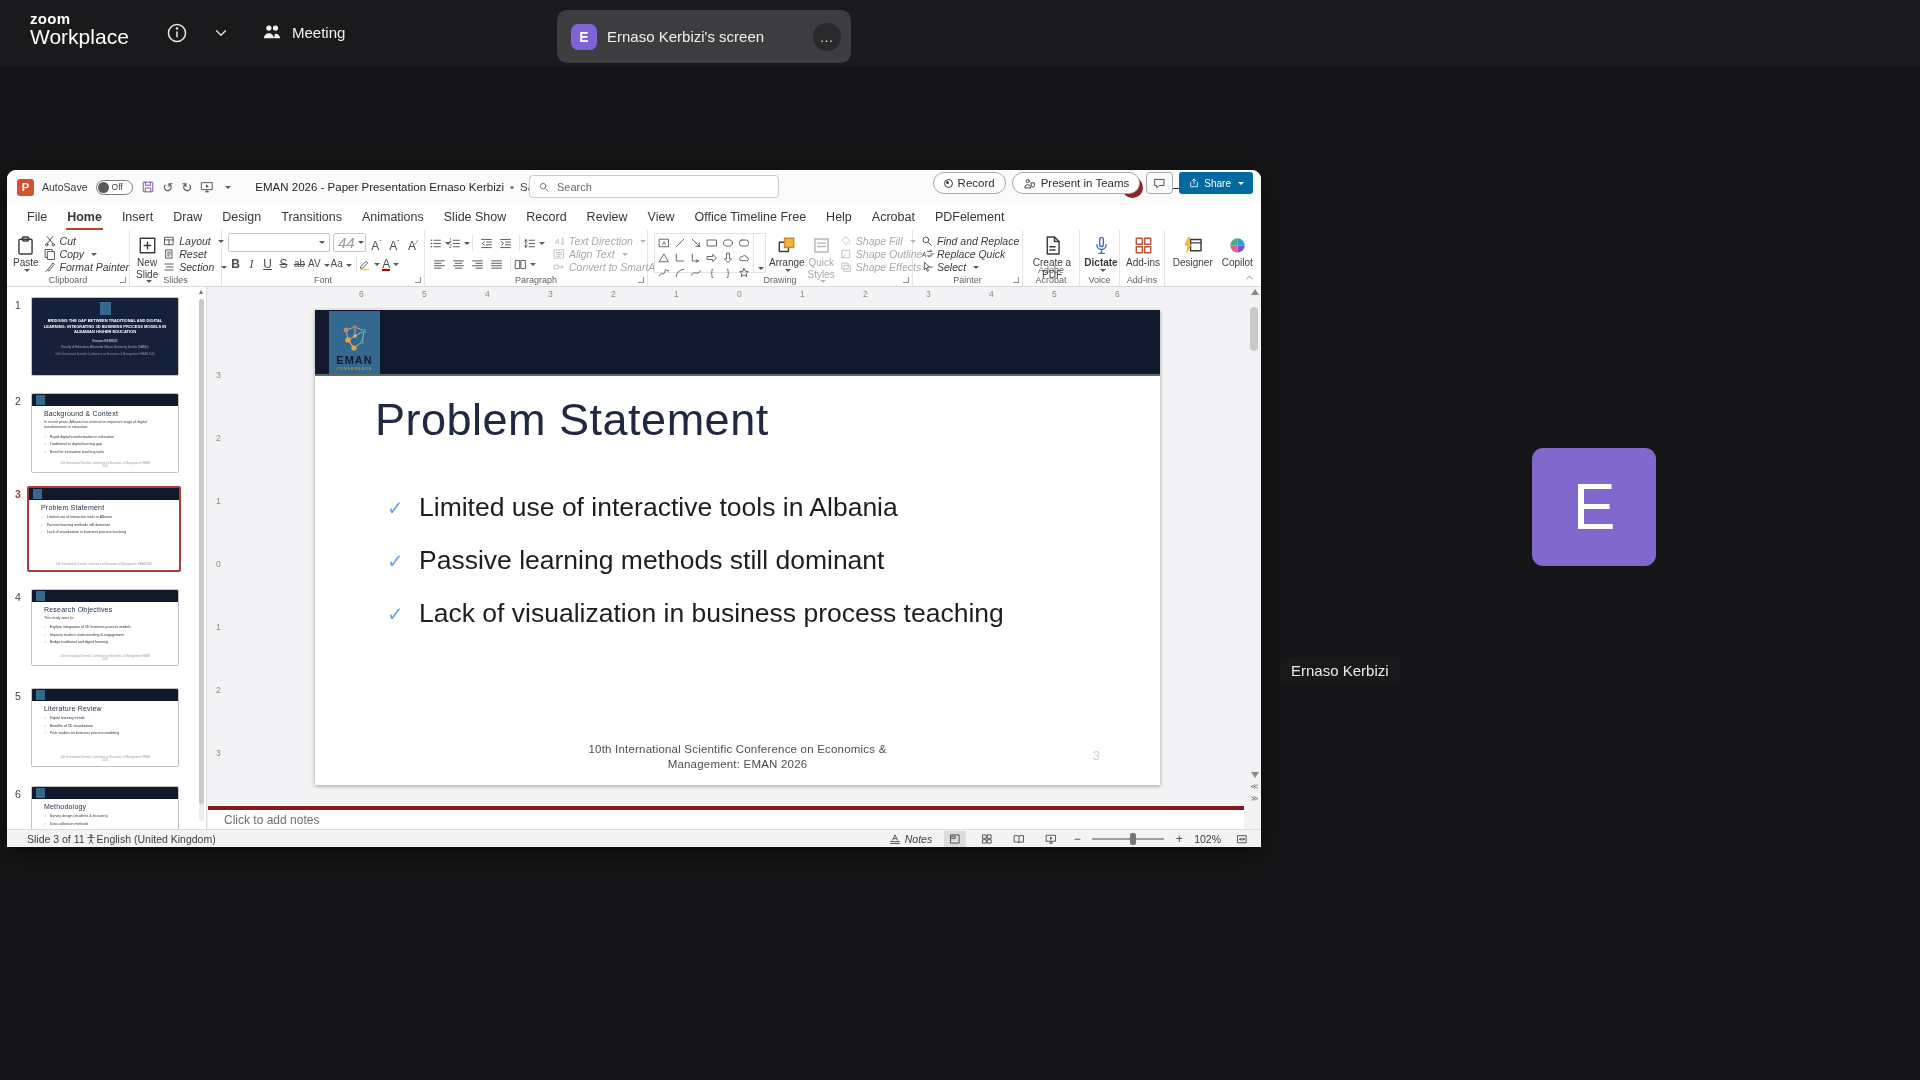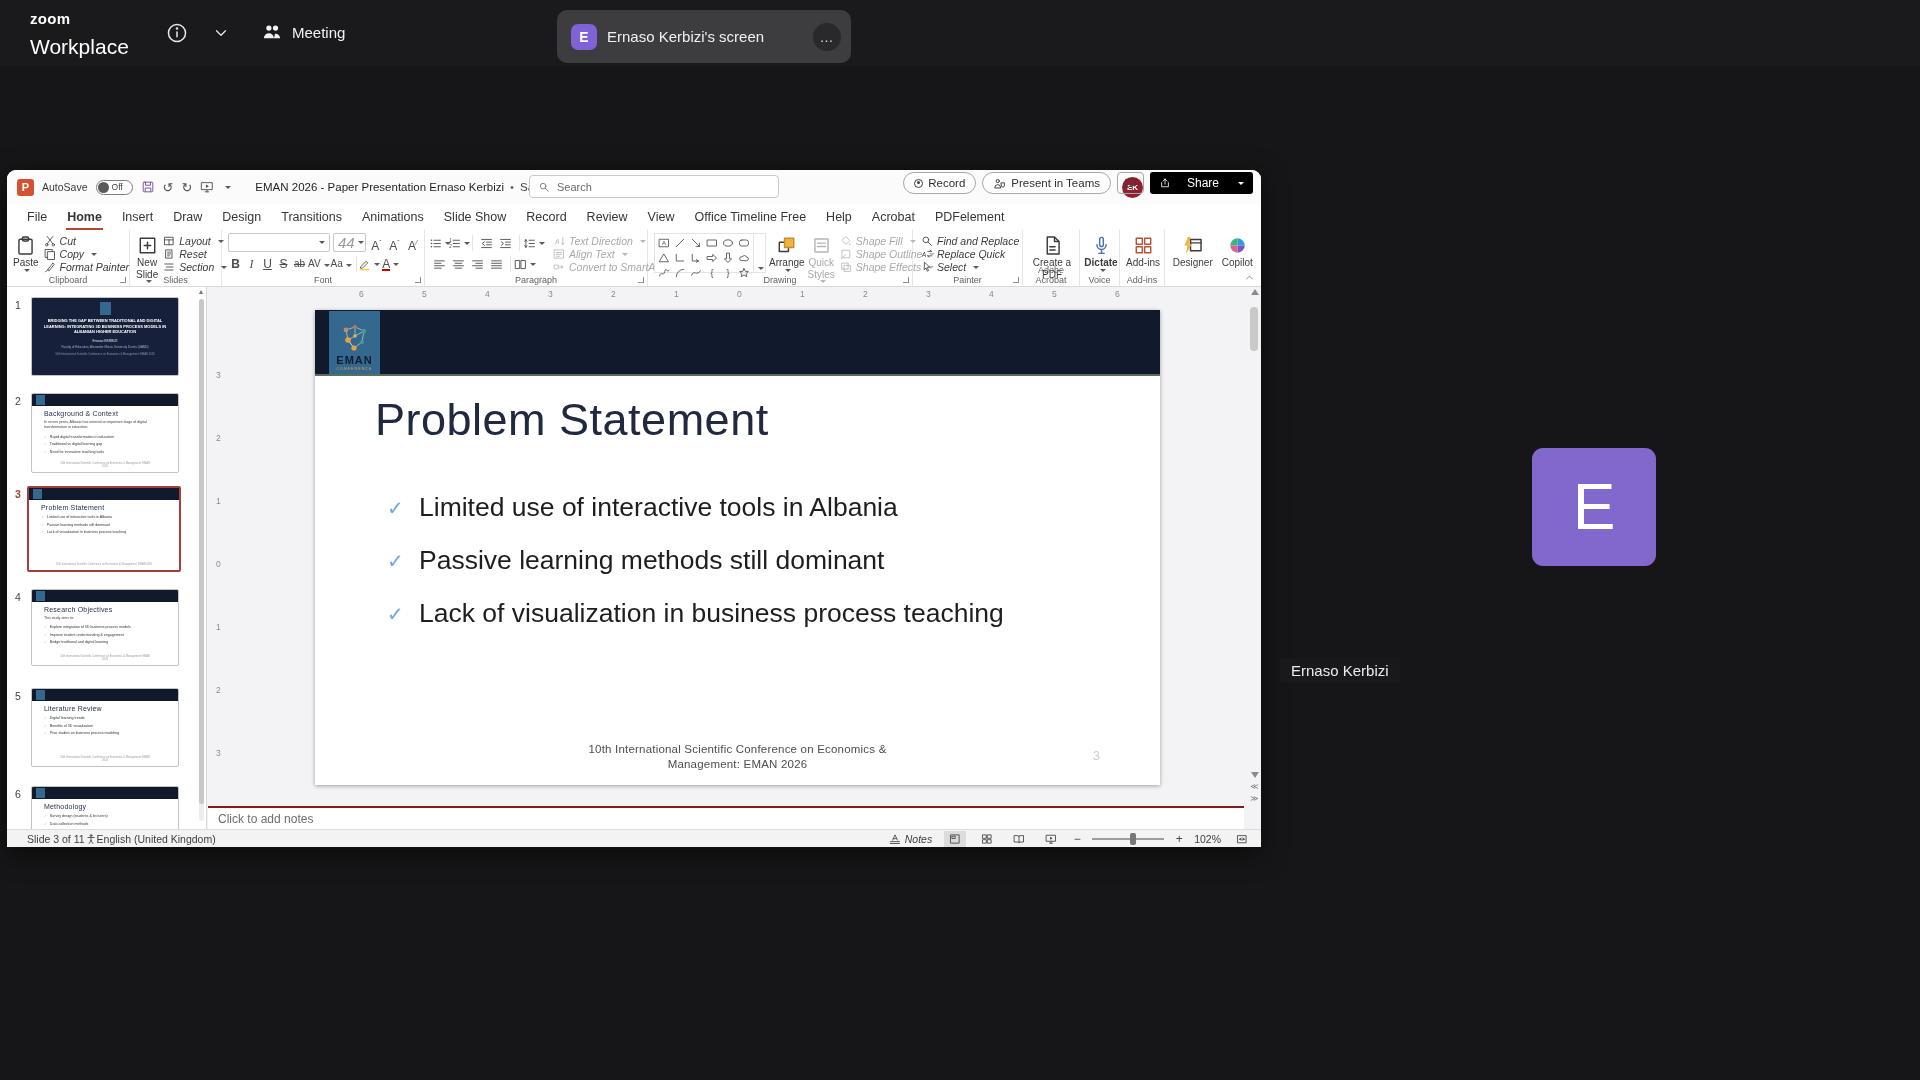--- a/index.html
+++ b/index.html
@@ -4,21 +4,21 @@
 <style>
   * { margin:0; padding:0; box-sizing:border-box; }
   html,body { width:1920px; height:1080px; overflow:hidden; background:#151517;
               font-family:"Liberation Sans", sans-serif; }
   #root { position:relative; width:1920px; height:1080px; background:#161618; }
 
   
   .topbar { position:absolute; left:0; top:0; width:1920px; height:66px; background:#1a1a1c; }
   .zlogo { position:absolute; left:30px; top:11px; color:#fff; line-height:1; }
   .zlogo .z1 { font-size:15px; font-weight:700; letter-spacing:.3px; }
-  .zlogo .z2 { font-size:21px; font-weight:500; margin-top:10px; }
+  .zlogo .z2 { font-size:21px; font-weight:500; margin-top:0; }
   .tico { position:absolute; top:22px; width:22px; height:22px; color:#e8e8e8; }
   .tico svg { width:100%; height:100%; }
   .meeting { position:absolute; left:262px; top:22px; display:flex; align-items:center; gap:10px; color:#f2f2f2; font-size:15px; }
   .meeting .ic { width:20px; height:20px; }
   .sharetab { position:absolute; left:557px; top:10px; width:294px; height:53px; background:#3d3d40;
               border-radius:10px; display:flex; align-items:center; padding:0 10px 0 14px; gap:10px; }
   .sharetab .av { width:26px; height:26px; border-radius:7px; background:#7e62d6; color:#fff;
                   font-size:14px; font-weight:700; display:flex; align-items:center; justify-content:center; }
   .sharetab .lbl { color:#f0f0f0; font-size:15px; flex:1; white-space:nowrap; overflow:hidden; }
   .sharetab .more { width:28px; height:28px; border-radius:50%; background:#29292c; color:#d8d8d8;
@@ -67,22 +67,22 @@
   .rtab.active::after { content:""; position:absolute; left:9px; right:9px; bottom:0; height:2.5px; background:#b7472a; }
   .tabactions { position:absolute; right:8px; top:2px; height:22px; display:flex; gap:6px; align-items:center; }
   .pill { height:22px; border:1px solid #a8a8a8; border-radius:11px; display:flex; align-items:center;
           gap:5px; padding:0 10px; font-size:11.5px; color:#2f2f2f; background:#fff; }
   .recdot { width:9px; height:9px; border:1.4px solid #3d3d3d; border-radius:50%; position:relative; }
   .recdot::after { content:""; position:absolute; left:1.6px; top:1.6px; width:3px; height:3px; border-radius:50%; background:#3d3d3d; }
   .pill .ic { width:13px; height:13px; }
   .cmtbtn { width:27px; height:22px; border:1px solid #a8a8a8; border-radius:4px; display:flex;
             align-items:center; justify-content:center; color:#3d3d3d; }
   .cmtbtn .ic { width:13px; height:13px; }
-  .sharebtn { height:22px; background:#000000; border-radius:3px; color:#fff; display:flex; align-items:center;
-              gap:16px; padding:0 9px; font-size:12px; }
+  .sharebtn { height:22px; background:#0369a1; border-radius:3px; color:#fff; display:flex; align-items:center;
+              gap:4px; padding:0 9px; font-size:10px; }
   .sharebtn .ic { width:12px; height:12px; }
   .sharebtn .dd { border-top-color:#fff; }
 
   
   .ribbon { position:absolute; left:0; top:60px; right:0; height:57px; background:#fff;
             border-bottom:1px solid #d9d9d9; display:flex; }
   .rgroup { position:relative; border-right:1px solid #e6e6e6; padding:3px 4px 13px 6px; display:flex; gap:3px; }
   .glabel { position:absolute; bottom:1px; left:0; right:0; text-align:center; font-size:9px; color:#616161; }
   .lnch { position:absolute; right:3px; bottom:3px; width:6px; height:6px;
           border-right:1.2px solid #8f8f8f; border-bottom:1.2px solid #8f8f8f; }
@@ -165,21 +165,21 @@
   .pagenum { position:absolute; right:60px; top:438px; font-size:13px; color:#cfcfcf; }
 
   .vscroll { position:absolute; right:2px; top:2px; width:9px; bottom:2px; }
   .vscroll .tri { position:absolute; left:1px; width:0; height:0; border-left:4px solid transparent; border-right:4px solid transparent; }
   .vscroll .up { top:0; border-bottom:6px solid #8a8a8a; }
   .vscroll .dn { bottom:26px; border-top:6px solid #8a8a8a; }
   .vscroll .vt { position:absolute; left:0; top:18px; width:8px; height:44px; background:#c9c9c9; border-radius:4px; }
   .pgbtn { position:absolute; left:0; width:9px; height:11px; color:#6f6f6f; font-size:8px; line-height:11px; text-align:center; }
 
   .notesbar { position:absolute; left:201px; right:17px; top:519px; height:23px; background:#ffffff;
-              border-top:2px solid #7f1d1d; display:flex; align-items:center; padding-left:10px;
+              border-top:4px solid #7f1d1d; display:flex; align-items:center; padding-left:16px;
               font-size:12px; color:#6e6e6e; }
   .statusbar { position:absolute; left:0; right:0; top:542px; height:18px; background:#f3f3f3;
                border-top:1px solid #dcdcdc; display:flex; align-items:center; font-size:10.5px; color:#3d3d3d; }
   .statusbar .left { display:flex; align-items:center; padding-left:20px; flex:1; }
   .statusbar .right { display:flex; align-items:center; gap:10px; padding-right:8px; }
   .statusbar .ic { width:12px; height:12px; }
   .sview { width:22px; height:16px; display:flex; align-items:center; justify-content:center; color:#3d3d3d; }
   .sview.on { background:#dcdcdc; }
   .ztrack { width:72px; height:2px; background:#9d9d9d; position:relative; }
   .zknob { position:absolute; left:52%; top:-5px; width:6px; height:12px; background:#777; border-radius:2px; }

